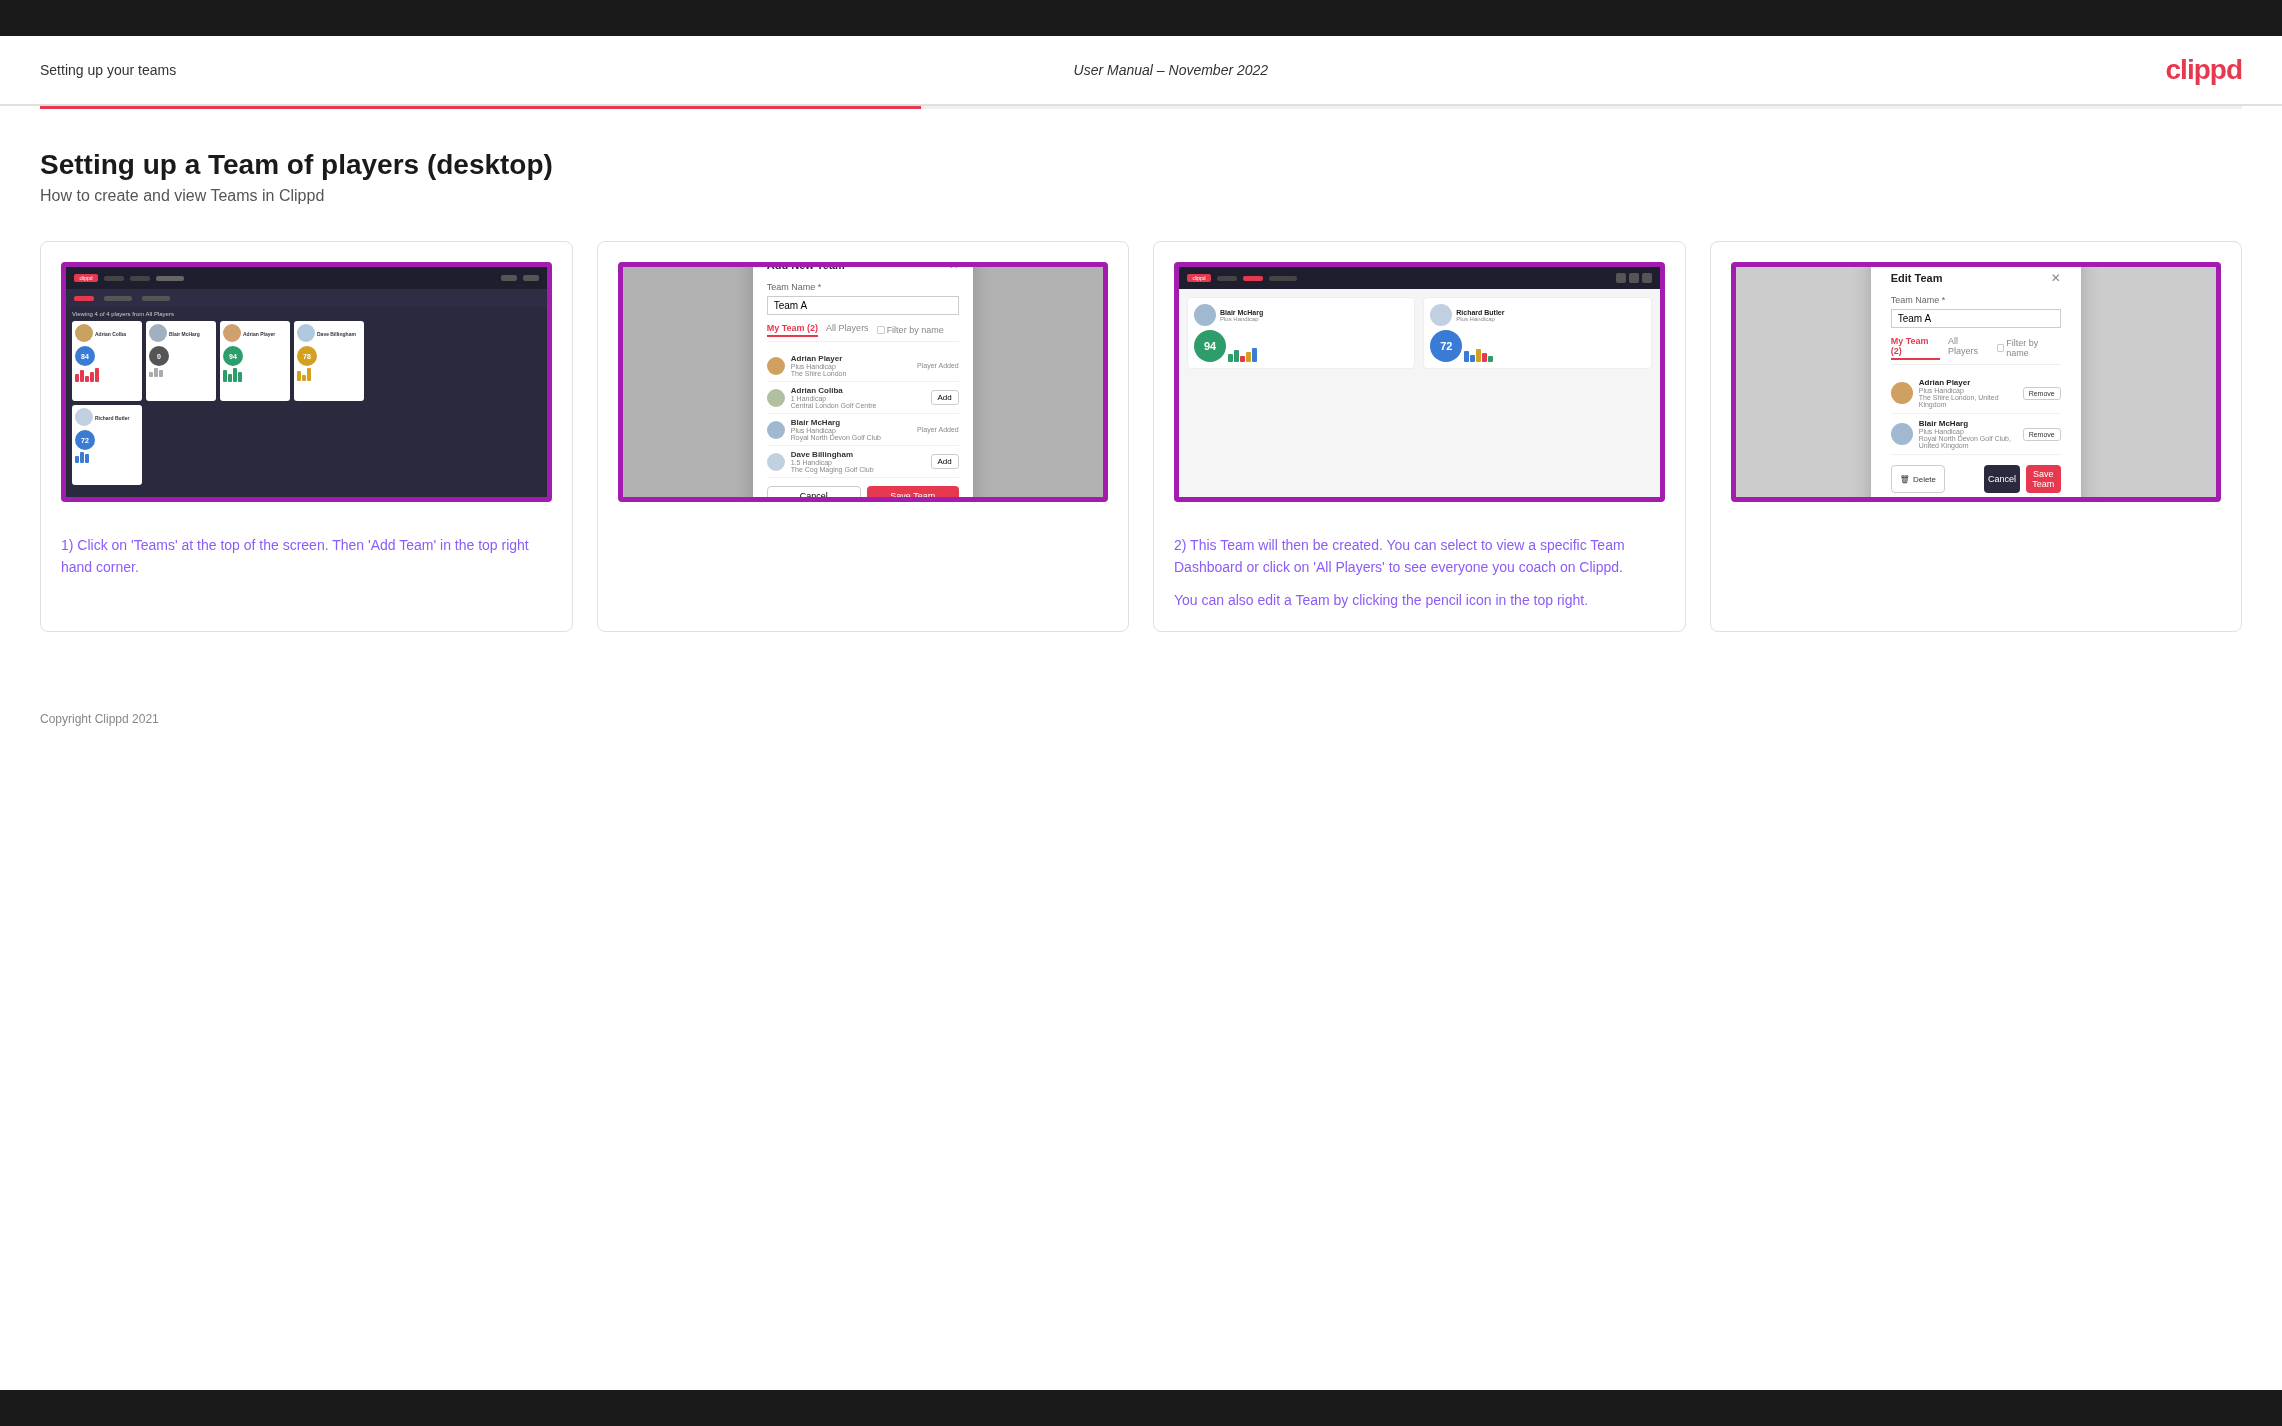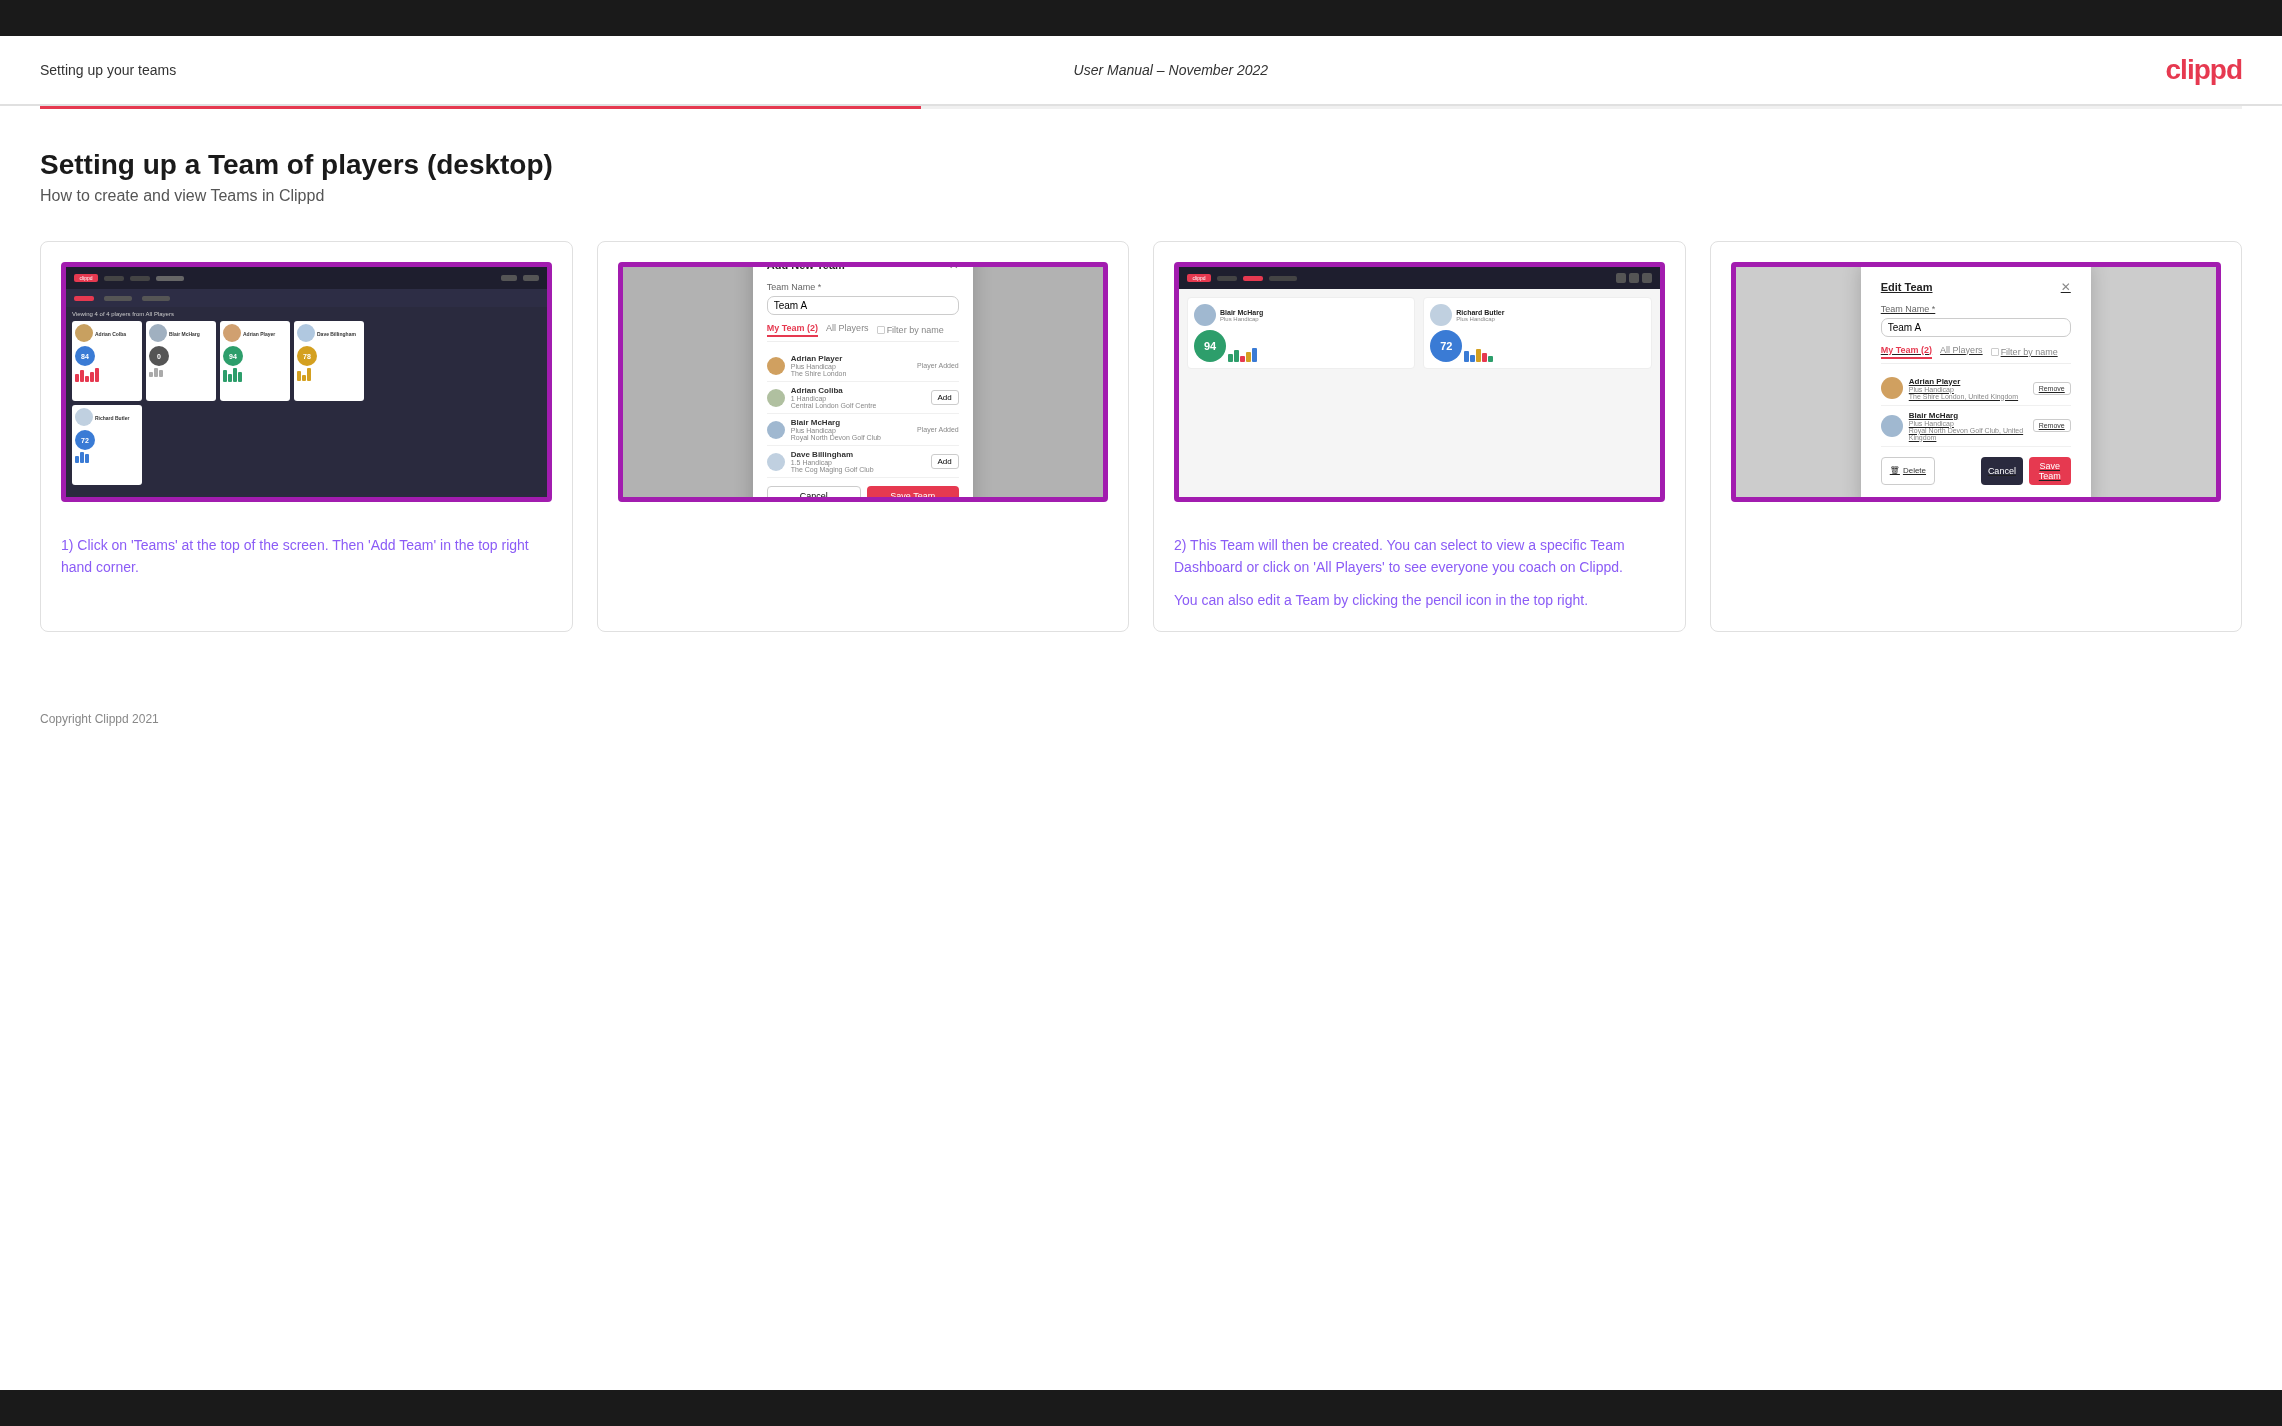--- a/index.html
+++ b/index.html
@@ -199,21 +199,21 @@
       cursor: pointer;
     }
     .modal-label {
       font-size: 9px;
       color: #666;
       margin-bottom: 3px;
     }
     .modal-input {
       width: 100%;
       border: 1px solid #ccc;
-      border-radius: 7px;
+      border-radius: 0;
       padding: 3px 6px;
       font-size: 10px;
       margin-bottom: 8px;
     }
     .modal-tabs {
       display: flex;
       gap: 8px;
       margin-bottom: 8px;
       font-size: 9px;
       border-bottom: 1px solid #eee;
@@ -291,23 +291,22 @@
     .mock4 {
       background: rgba(0,0,0,0.2);
       display: flex;
       align-items: center;
       justify-content: center;
     }
     .edit-modal {
       background: #fff;
       border-radius: 6px;
       padding: 20px;
-      width: 230px;
+      width: 210px;
       box-shadow: 0 4px 20px rgba(0,0,0,0.2);
-      text-decoration: underline;
     }
     .edit-player-row {
       display: flex;
       align-items: center;
       gap: 6px;
       padding: 5px 0;
       border-bottom: 1px solid #f0f0f0;
     }
     .remove-btn {
       background: #fff;

